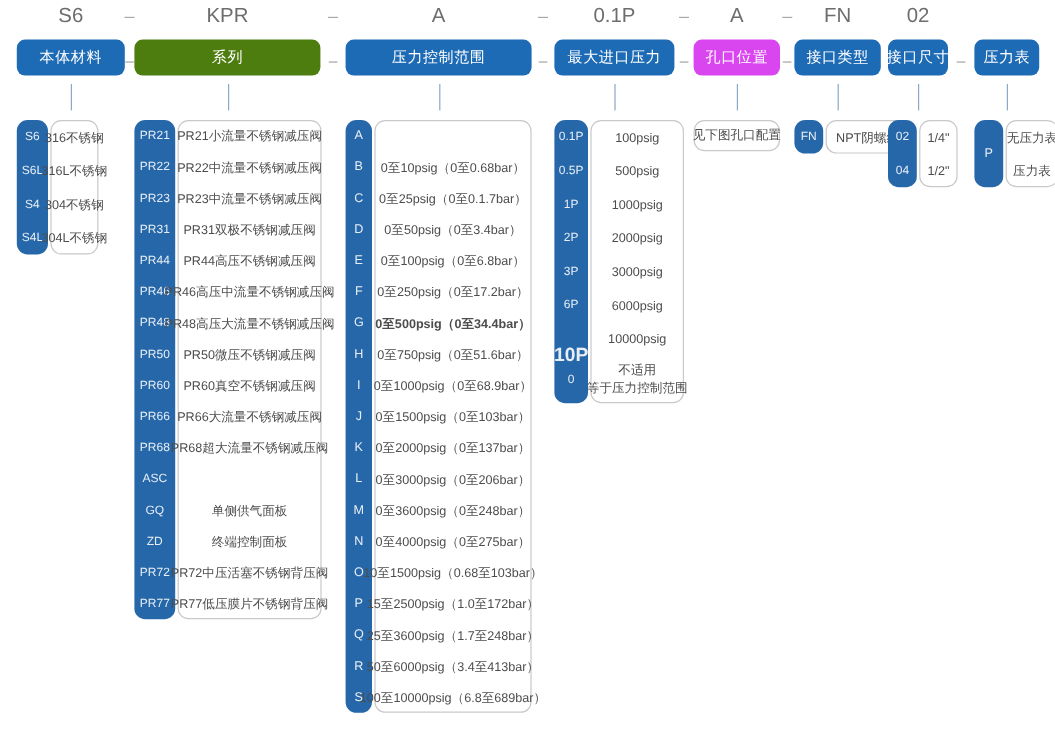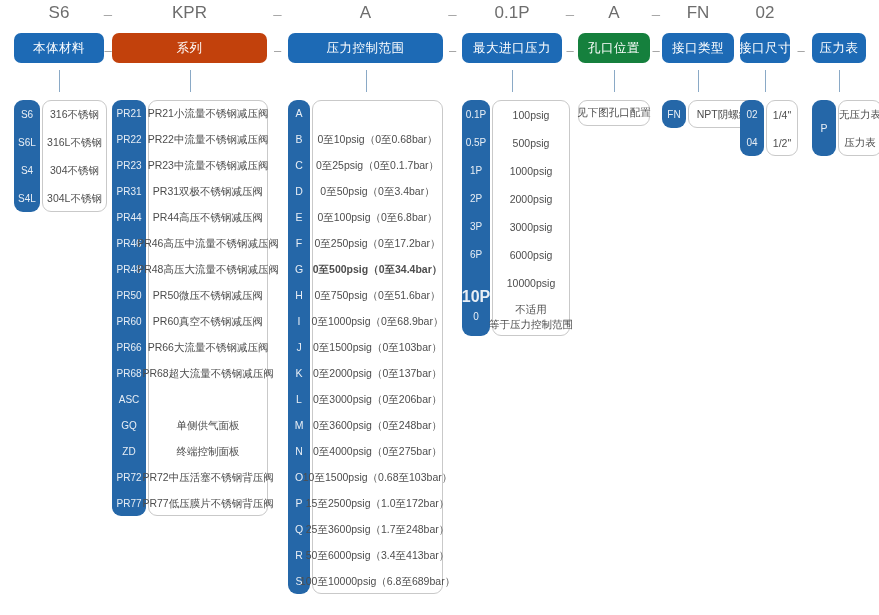--- a/index.html
+++ b/index.html
@@ -94,46 +94,46 @@
       <div class="partcode" style="left: 462px; width: 100px;">0.1P</div>
       <div class="partdash" style="left: 563px;">–</div>
       <div class="partcode" style="left: 578px; width: 72px;">A</div>
       <div class="partdash" style="left: 649px;">–</div>
       <div class="partcode" style="left: 662px; width: 72px;">FN</div>
       <div class="partcode" style="left: 740px; width: 50px;">02</div>
     </div>
     <div class="hdr" style="left: 14px; top: 33px; width: 90px; background: rgb(29, 106, 181);">本体材料</div>
     <div class="hdrdash" style="left: 103px;">–</div>
     <div class="tick" style="left: 59px; top: 70px; height: 22px;"></div>
-    <div class="hdr" style="left: 112px; top: 33px; width: 155px; background: #c2410c;">系列</div>
+    <div class="hdr" style="left: 112px; top: 33px; width: 155px; background: #4d7c0f;">系列</div>
     <div class="hdrdash" style="left: 272.5px;">–</div>
     <div class="tick" style="left: 189.5px; top: 70px; height: 22px;"></div>
     <div class="hdr" style="left: 288px; top: 33px; width: 155px; background: rgb(29, 106, 181);">压力控制范围</div>
     <div class="hdrdash" style="left: 447.5px;">–</div>
     <div class="tick" style="left: 365.5px; top: 70px; height: 22px;"></div>
     <div class="hdr" style="left: 462px; top: 33px; width: 100px; background: rgb(29, 106, 181);">最大进口压力</div>
     <div class="hdrdash" style="left: 565px;">–</div>
     <div class="tick" style="left: 512px; top: 70px; height: 22px;"></div>
-    <div class="hdr" style="left: 578px; top: 33px; width: 72px; background: #15803d;">孔口位置</div>
+    <div class="hdr" style="left: 578px; top: 33px; width: 72px; background: #d946ef;">孔口位置</div>
     <div class="hdrdash" style="left: 651px;">–</div>
     <div class="tick" style="left: 614px; top: 70px; height: 22px;"></div>
     <div class="hdr" style="left: 662px; top: 33px; width: 72px; background: rgb(29, 106, 181);">接口类型</div>
     <div class="tick" style="left: 698px; top: 70px; height: 22px;"></div>
     <div class="hdr" style="left: 740px; top: 33px; width: 50px; background: rgb(29, 106, 181);">接口尺寸</div>
     <div class="hdrdash" style="left: 796px;">–</div>
     <div class="tick" style="left: 765px; top: 70px; height: 22px;"></div>
     <div class="hdr" style="left: 812px; top: 33px; width: 54px; background: rgb(29, 106, 181);">压力表</div>
     <div class="tick" style="left: 839px; top: 70px; height: 22px;"></div>
     <div class="codestrip" style="left: 14px; top: 100px; width: 26px; height: 112px; background: rgb(37, 103, 168);">
       <div class="codecell" style="top: 0px; height: 28px; font-size: 10px;">S6</div>
       <div class="codecell" style="top: 28px; height: 28px; font-size: 10px;">S6L</div>
       <div class="codecell" style="top: 56px; height: 28px; font-size: 10px;">S4</div>
       <div class="codecell" style="top: 84px; height: 28px; font-size: 10px;">S4L</div>
     </div>
-    <div class="panel" style="left: 42px; top: 100px; width: 65px; height: 112px; border-color: rgb(201, 201, 201);">
+    <div class="panel" style="left: 42px; top: 100px; width: 40px; height: 112px; border-color: rgb(201, 201, 201);">
       <div class="optcell" style="top: 0px; height: 28px;">316不锈钢</div>
       <div class="optcell" style="top: 28px; height: 28px;">316L不锈钢</div>
       <div class="optcell" style="top: 56px; height: 28px;">304不锈钢</div>
       <div class="optcell" style="top: 84px; height: 28px;">304L不锈钢</div>
     </div>
     <div class="codestrip" style="left: 112px; top: 100px; width: 34px; height: 416px; background: rgb(37, 103, 168);">
       <div class="codecell" style="top: 0px; height: 26px; font-size: 10px;">PR21</div>
       <div class="codecell" style="top: 26px; height: 26px; font-size: 10px;">PR22</div>
       <div class="codecell" style="top: 52px; height: 26px; font-size: 10px;">PR23</div>
       <div class="codecell" style="top: 78px; height: 26px; font-size: 10px;">PR31</div>

